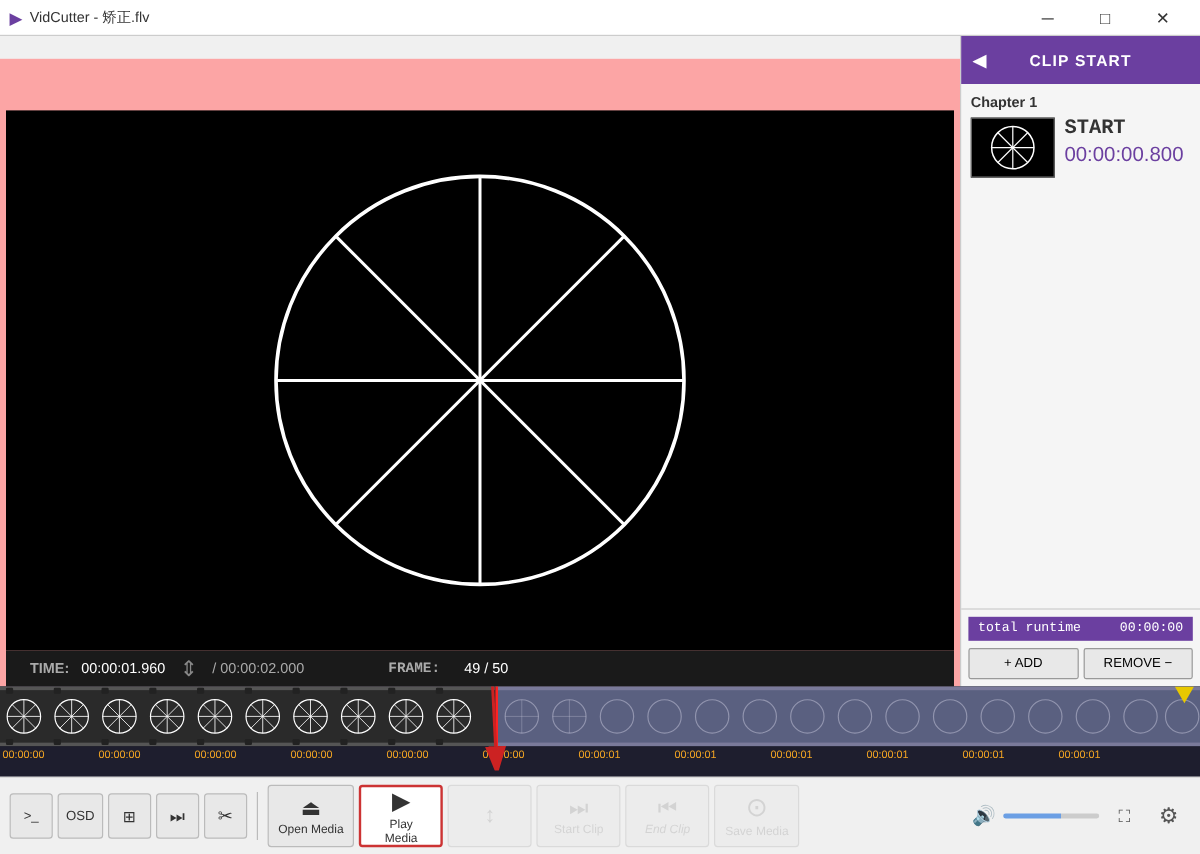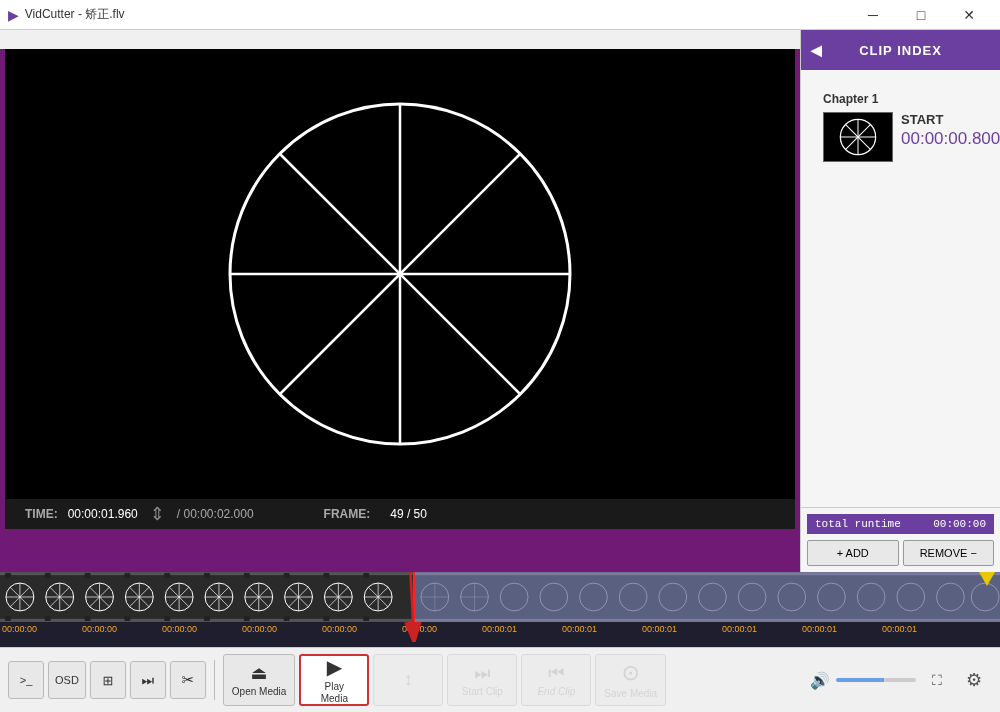--- a/index.html
+++ b/index.html
@@ -60,25 +60,25 @@
 
     #content-area {
       display: flex;
       flex: 1;
       height: calc(712px - 30px - 120px - 65px);
     }
 
     
     #video-panel {
       flex: 1;
-      background: #701a75;
+      background: #fca5a5;
       position: relative;
       display: flex;
       align-items: center;
-      justify-content: flex-start;
+      justify-content: flex-end;
       flex-direction: column;
       margin-top: 19px;
     }
 
     #video-canvas {
       width: 790px;
       height: 450px;
       background: #000;
       display: flex;
       align-items: center;
@@ -134,21 +134,21 @@
     #clip-header-arrow {
       position: absolute;
       left: 10px;
       font-size: 14px;
       color: #fff;
     }
 
     #clip-content {
       flex: 1;
       overflow-y: auto;
-      padding: 22px;
+      padding: 8px;
     }
 
     #chapter-label {
       font-size: 12px;
       font-weight: bold;
       color: #333;
       margin-bottom: 6px;
     }
 
     .clip-item {
@@ -174,23 +174,24 @@
       height: 42px;
     }
 
     .clip-info {
       display: flex;
       flex-direction: column;
       gap: 2px;
     }
 
     .clip-start-label {
-      font-size: 13px;
+      font-size: 17px;
       font-weight: bold;
       color: #333;
+      font-family: Liberation Mono, monospace;
     }
 
     .clip-start-time {
       font-size: 17px;
       color: #6b3fa0;
     }
 
     #clip-footer {
       border-top: 1px solid #ccc;
       padding: 6px;
@@ -408,29 +409,29 @@
           <line x1="70" y1="70" x2="310" y2="310" stroke="white" stroke-width="2.5"></line>
           <line x1="310" y1="70" x2="70" y2="310" stroke="white" stroke-width="2.5"></line>
         </svg>
       </div>
 
       <div id="time-bar">
         <span id="time-label">TIME:</span>
         <span id="time-value">00:00:01.960</span>
         <span style="color:#888; font-size:18px; line-height:1; margin: 0 2px;">⇕</span>
         <span id="time-total">/ 00:00:02.000</span>
-        <span id="frame-label" style="margin-left:60px;">FRAME:</span>
+        <span id="frame-label" style="margin-left:60px;font-family:Liberation Mono, monospace;">FRAME:</span>
         <span id="frame-value" style="margin-left:10px;">49 / 50</span>
       </div>
     </div>
 
     <div id="clip-panel">
       <div id="clip-header">
         <span id="clip-header-arrow">◀</span>
-        <span>CLIP INDEX</span>
+        <span>CLIP START</span>
       </div>
 
       <div id="clip-content">
         <div id="chapter-label">Chapter  1</div>
 
         <div class="clip-item">
           <div class="clip-thumb">
             <svg viewBox="0 0 70 50" xmlns="http://www.w3.org/2000/svg">
               <rect width="70" height="50" fill="black"></rect>
               <circle cx="35" cy="25" r="21" stroke="white" stroke-width="1.5" fill="none"></circle>

